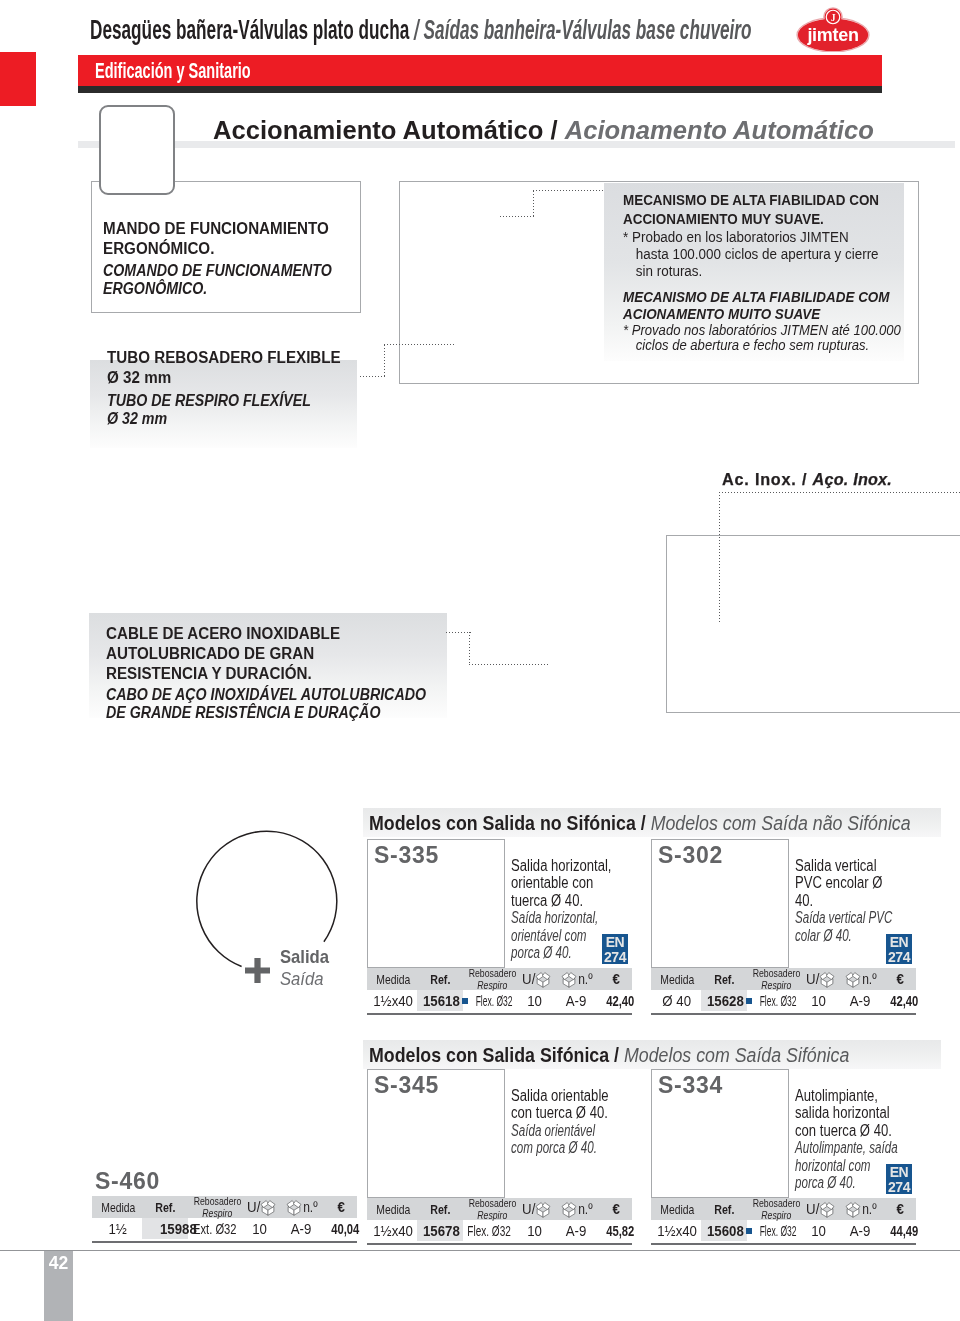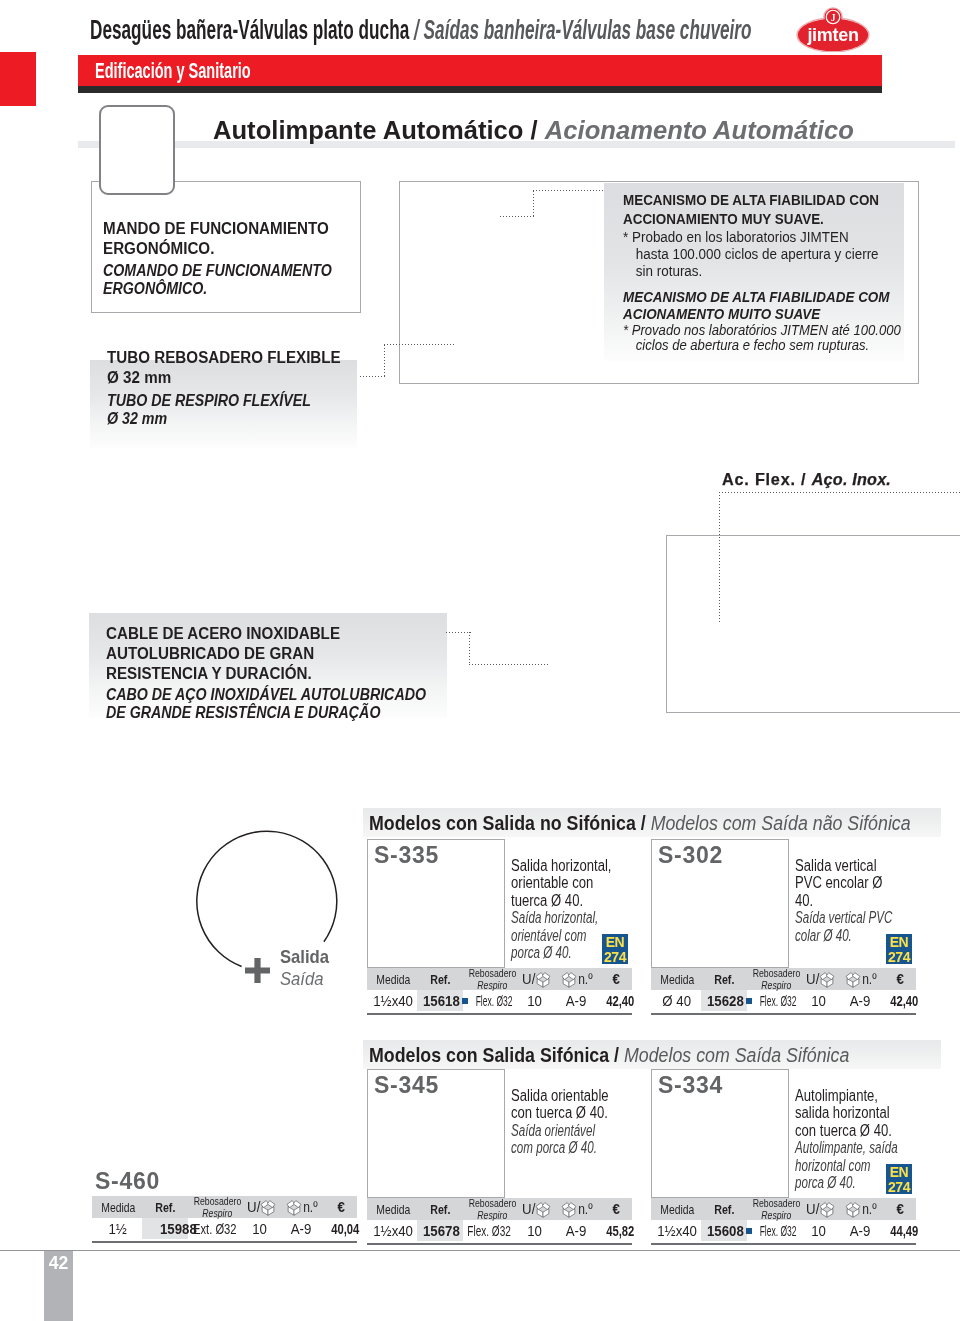--- a/index.html
+++ b/index.html
@@ -72,21 +72,21 @@
   #band2{left:363px;top:1040px;width:578px;height:29px;}
 
   
   .pcard{position:absolute;}
   .pcard .imgcell{position:absolute;left:0;top:0;border:1px solid #a7a9ac;background:#fff;}
   .pcard .code{position:absolute;font-size:23px;font-weight:bold;color:#636466;letter-spacing:0.7px;}
   .pcard .desc{position:absolute;font-size:15.6px;line-height:17.4px;color:#231f20;white-space:nowrap;}
   .pcard .desc>div{transform:scaleX(0.84);transform-origin:0 0;}
   .pcard .desc>div.pt{transform:scaleX(0.745);}
   .pcard .desc .pt{font-style:italic;color:#414042;}
-  .en{position:absolute;background:#17558f;color:#fde047;font-weight:bold;width:26px;height:30px;
+  .en{position:absolute;background:#17558f;color:#e5e5e5;font-weight:bold;width:26px;height:30px;
       font-size:14px;line-height:15px;text-align:center;padding-top:1px;box-sizing:border-box;}
   .en div{letter-spacing:-0.5px;}
 
   
   .ptab{position:absolute;}
   .ptab .hrow{position:absolute;left:0;top:0;height:22px;background:#d4d6d8;}
   .ptab .refhl{position:absolute;top:22px;height:21px;background:#e2e3e5;}
   .ptab .uline{position:absolute;left:0;height:2px;background:#6d6e71;top:45px;}
   .ptab .hc{position:absolute;top:0;height:22px;font-size:13px;color:#231f20;
       display:flex;align-items:center;justify-content:center;white-space:nowrap;}
@@ -127,21 +127,21 @@
   <circle cx="80" cy="26" r="18.5" fill="none" stroke="#e8a9ad" stroke-width="2.5"></circle>
   <circle cx="80" cy="26" r="17" fill="#e2222c"></circle>
   <ellipse cx="80" cy="62" rx="70.5" ry="32.5" fill="#e2222c"></ellipse>
   <circle cx="80" cy="26" r="13.5" fill="none" stroke="#fff" stroke-width="2.4"></circle>
   <text x="80" y="33" text-anchor="middle" fill="#fff" font-family="Liberation Serif, serif" font-size="19" font-weight="bold">J</text>
   <text x="80" y="74" text-anchor="middle" fill="#fff" font-family="Liberation Sans, sans-serif" font-size="36" font-weight="bold" letter-spacing="-0.6">jimten</text>
 </svg>
 
 <div class="abs" id="grey-rule"></div>
 <div class="abs" id="white-card"></div>
-<div class="abs" id="sec-title"><span class="es">Autolimpante Automático</span> <span class="sep">/</span> <span class="pt">Acionamento Automático</span></div>
+<div class="abs" id="sec-title"><span class="es">Accionamiento Automático</span> <span class="sep">/</span> <span class="pt">Acionamento Automático</span></div>
 
 <div class="abs framebox" id="box-mando"></div>
 <div class="abs" id="txt-mando">
   <div class="cal-es">MANDO DE FUNCIONAMIENTO</div>
   <div class="cal-es">ERGONÓMICO.</div>
   <div class="cal-pt" style="margin-top:3px">COMANDO DE FUNCIONAMENTO</div>
   <div class="cal-pt">ERGONÔMICO.</div>
 </div>
 
 <div class="abs gradbox" id="box-tubo"></div>
@@ -169,21 +169,21 @@
   <div class="meca-b">* Probado en los laboratorios JIMTEN</div>
   <div class="meca-b" style="padding-left:14px">hasta 100.000 ciclos de apertura y cierre</div>
   <div class="meca-b" style="padding-left:14px">sin roturas.</div>
   <div class="meca-hi" style="margin-top:8px">MECANISMO DE ALTA FIABILIDADE COM</div>
   <div class="meca-hi">ACIONAMENTO MUITO SUAVE</div>
   <div class="meca-bi">* Provado nos laboratórios JITMEN até 100.000</div>
   <div class="meca-bi" style="padding-left:14px">ciclos de abertura e fecho sem rupturas.</div>
 </div>
 
 <div class="abs framebox" id="box-inox"></div>
-<div class="abs" id="lbl-inox"><span>Ac. Flex.</span> <span>/</span> <span class="pt">Aço. Inox.</span></div>
+<div class="abs" id="lbl-inox"><span>Ac. Inox.</span> <span>/</span> <span class="pt">Aço. Inox.</span></div>
 
 <div class="abs dh" style="left:500px;top:216px;width:35px;"></div>
 <div class="abs dv" style="left:533px;top:191px;height:27px;"></div>
 <div class="abs dh" style="left:533px;top:190px;width:72px;"></div>
 
 <div class="abs dh" style="left:360px;top:376px;width:26px;"></div>
 <div class="abs dv" style="left:384px;top:345px;height:33px;"></div>
 <div class="abs dh" style="left:384px;top:344px;width:72px;"></div>
 
 <div class="abs dh" style="left:446px;top:632px;width:25px;"></div>

